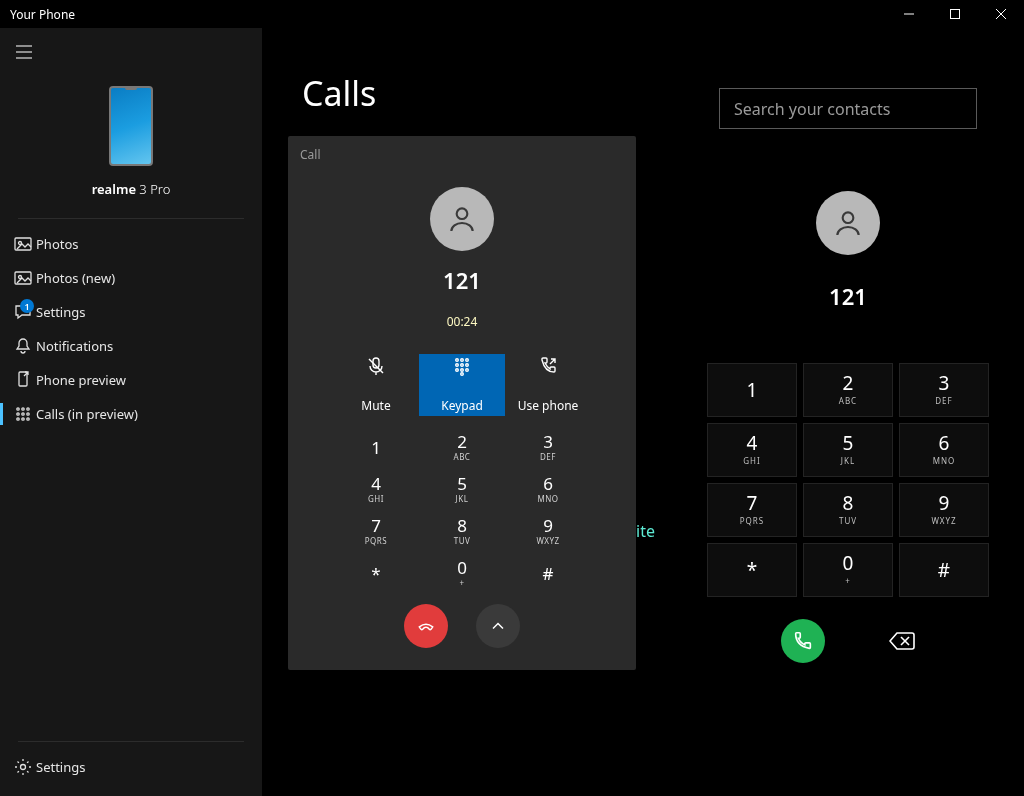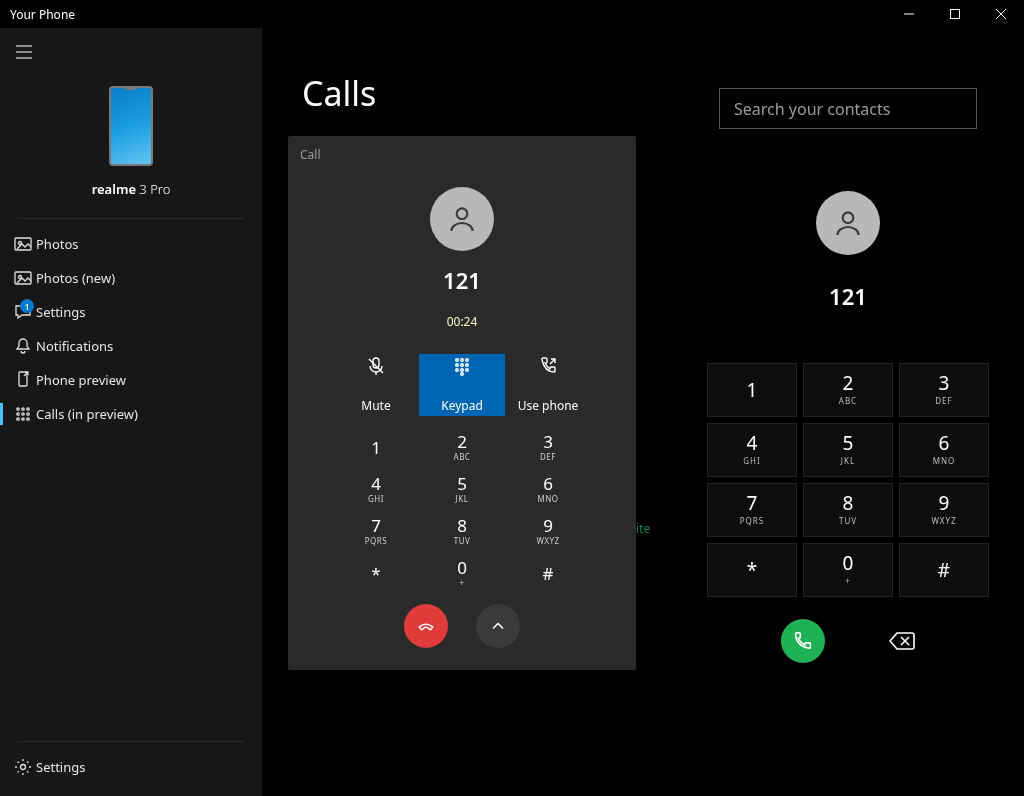--- a/index.html
+++ b/index.html
@@ -74,21 +74,21 @@
 .dkey { background:#0d0d0d; border:1px solid #232323; display:flex; flex-direction:column; align-items:center; justify-content:center; color:#fff; }
 .dkey .dn { font-size:19px; line-height:1; }
 .dkey .dl { font-size:8px; color:#bfbfbf; letter-spacing:1px; margin-top:2px; }
 
 .dialer-actions { display:flex; gap:64px; margin-top:22px; align-items:center; }
 .callbtn { width:44px; height:44px; border-radius:50%; background:#1fb254; display:flex; align-items:center; justify-content:center; }
 .callbtn svg { width:22px; height:22px; stroke:#fff; fill:none; stroke-width:1.8; }
 .backspace { display:flex; align-items:center; justify-content:center; }
 .backspace svg { width:26px; height:20px; stroke:#fff; fill:none; stroke-width:1.6; }
 
-.stray { position:absolute; left:374px; top:492px; color:#15803d; font-size:12px; }
+.stray { position:absolute; left:374px; top:492px; color:#5eead4; font-size:16px; }
 </style>
 </head>
 <body>
 
 <div class="titlebar">
   <span class="title">Your Phone</span>
   <div class="winctl">
     <div>
         <svg viewBox="0 0 10 10">
           <line x1="0" y1="5" x2="10" y2="5"></line>

